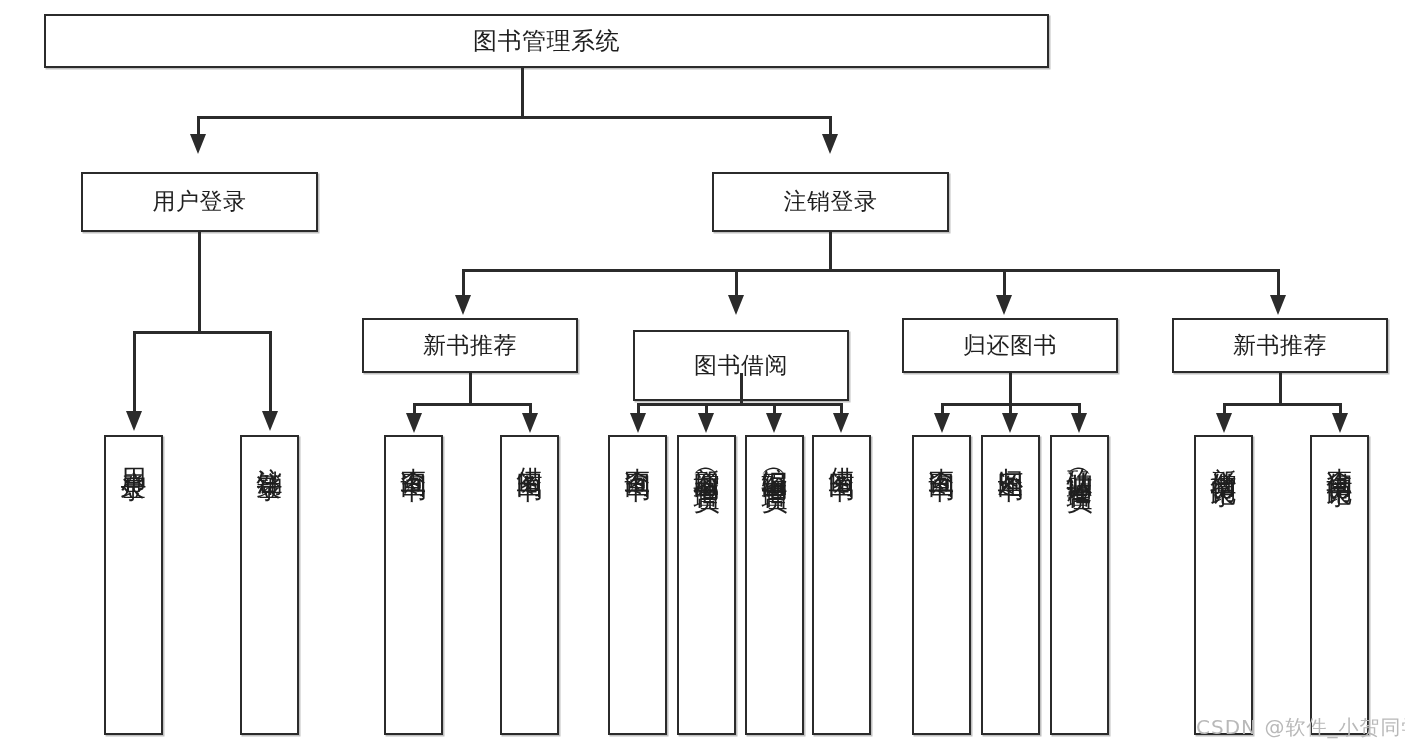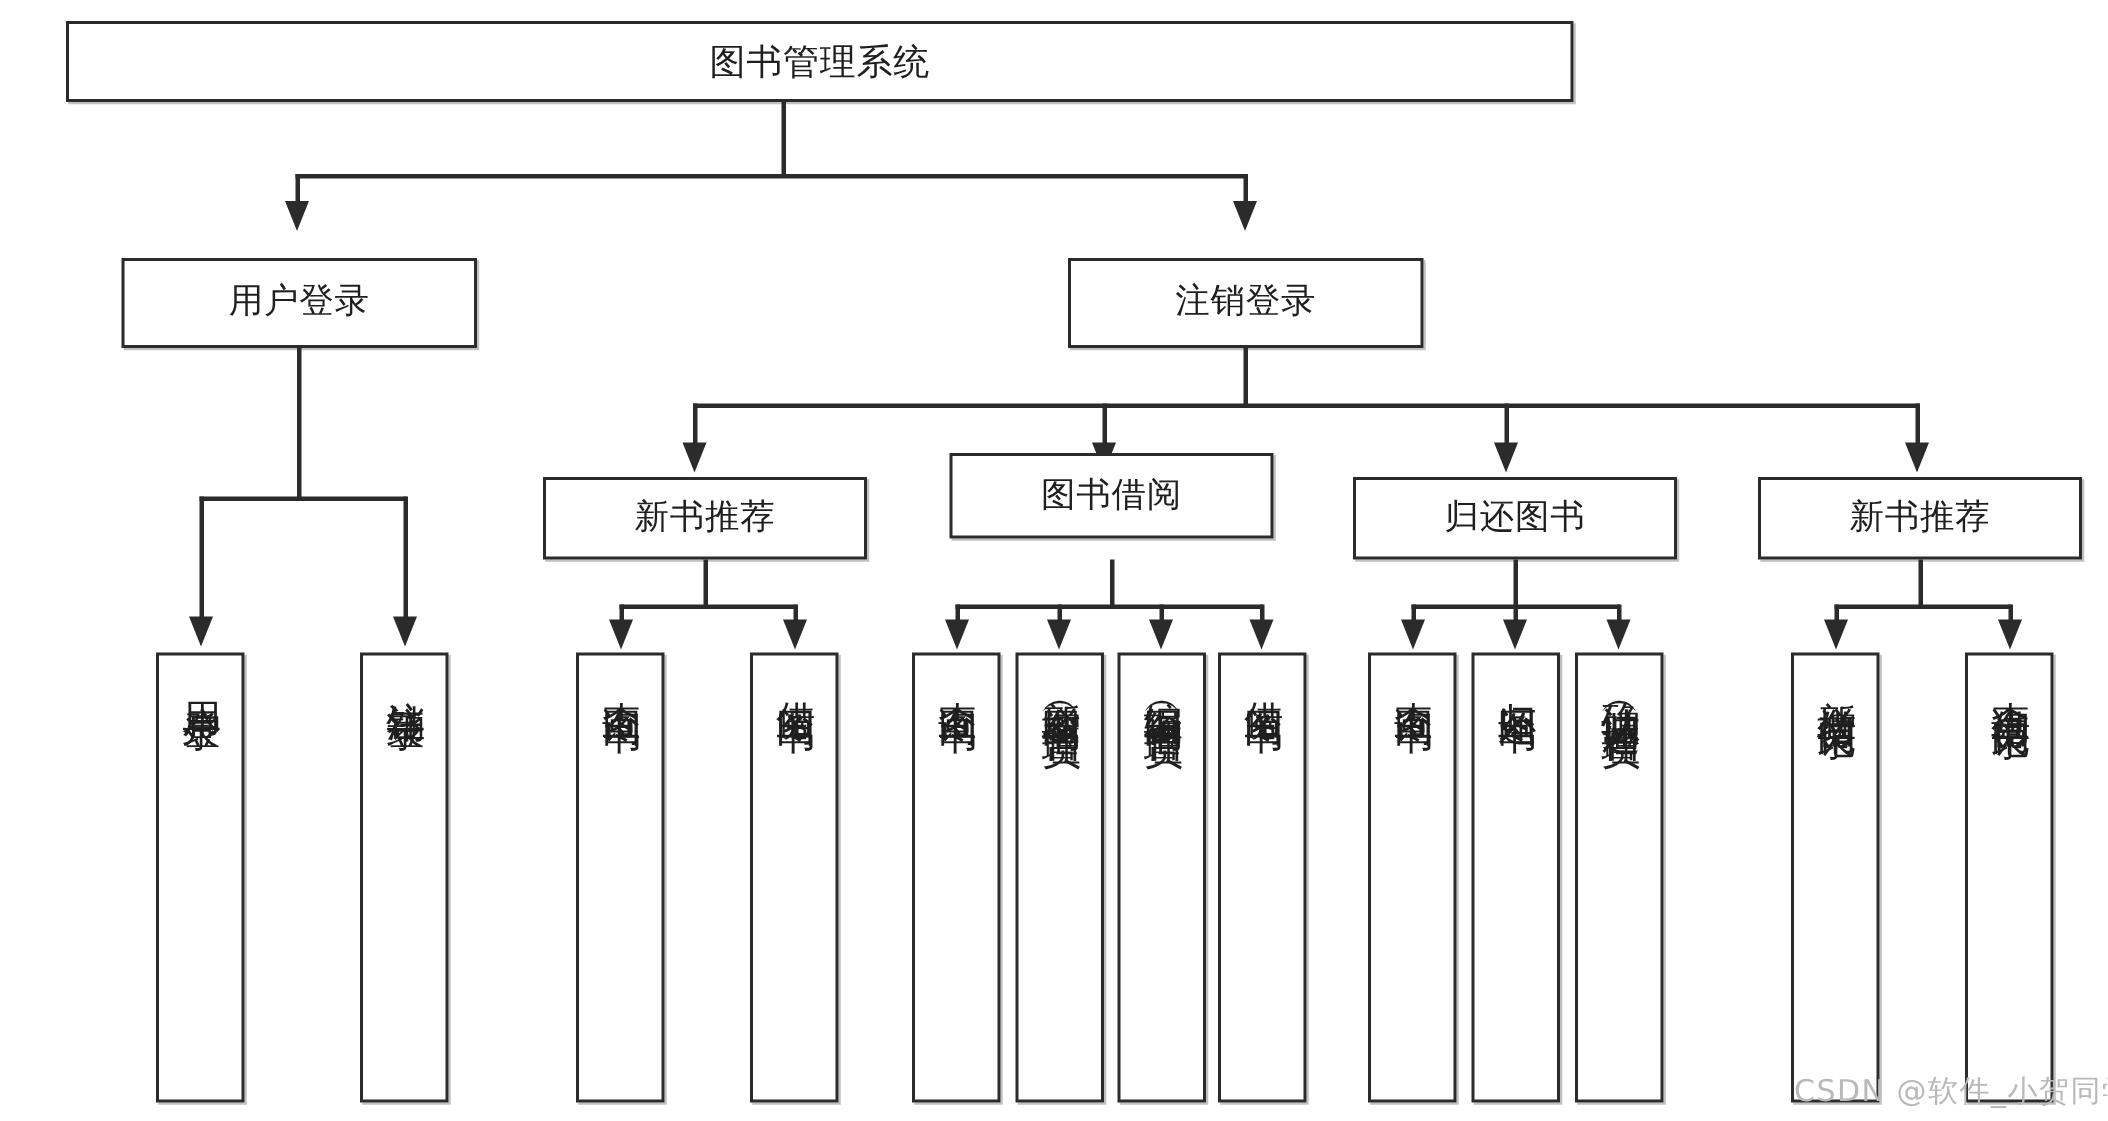--- a/index.html
+++ b/index.html
@@ -126,21 +126,21 @@
 
   <div class="ln vln" style="left:1003px;top:269px;height:28px;"></div>
   <div class="arrow" style="left:996px;top:295px;"></div>
 
   <div class="ln vln" style="left:1277px;top:269px;height:28px;"></div>
   <div class="arrow" style="left:1270px;top:295px;"></div>
 
   <div class="node h" style="left:362px;top:318px;width:216px;height:55px;">
     <span class="label">新书推荐</span>
   </div>
-  <div class="node h" style="left:633px;top:302px;width:216px;height:57px;">
+  <div class="node h" style="left:633px;top:330px;width:216px;height:71px;">
     <span class="label">图书借阅</span>
   </div>
   <div class="node h" style="left:902px;top:318px;width:216px;height:55px;">
     <span class="label">归还图书</span>
   </div>
   <div class="node h" style="left:1172px;top:318px;width:216px;height:55px;">
     <span class="label">新书推荐</span>
   </div>
 
   <div class="ln vln" style="left:469px;top:373px;height:32px;"></div>

